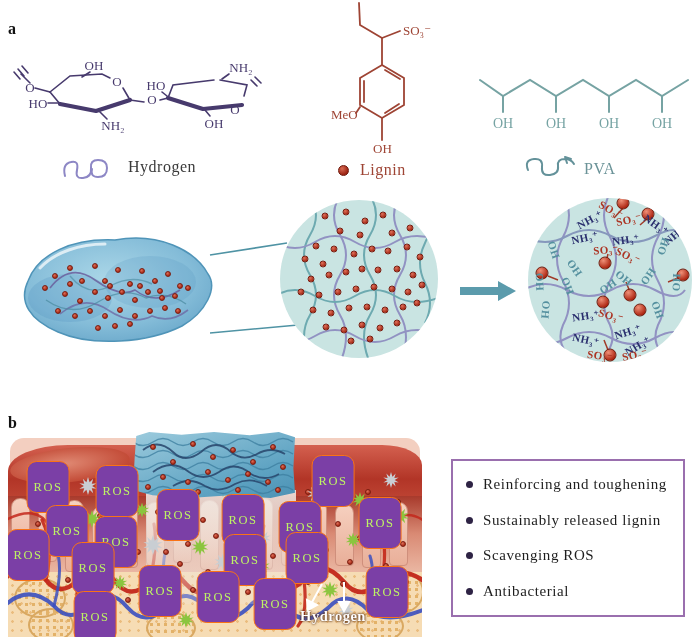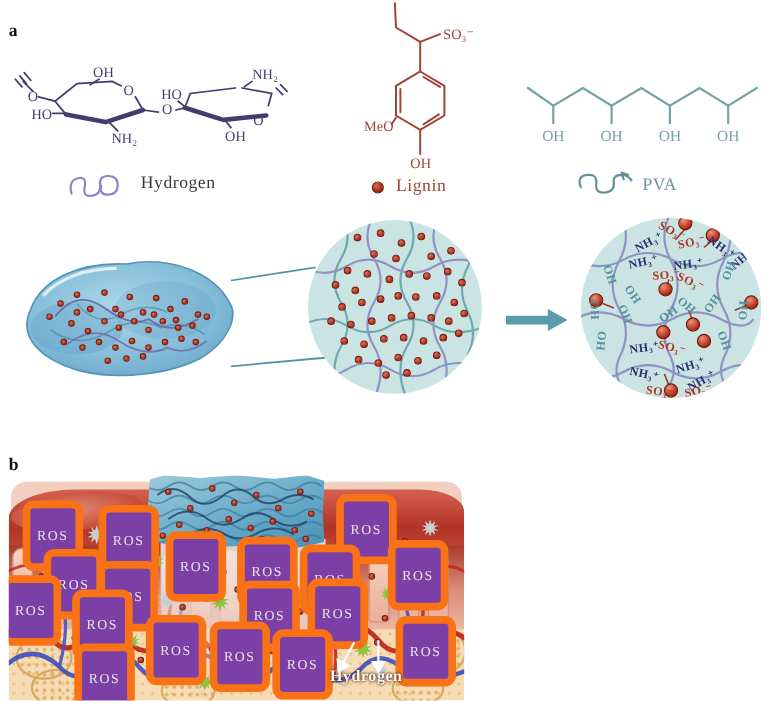--- a/index.html
+++ b/index.html
@@ -43,22 +43,22 @@
   .fat{position:absolute;border-radius:50%;background:radial-gradient(circle at 40% 38%,#fae3a2,#efc87c);
        border:2px solid #d9a861;background-image:radial-gradient(#e3b269 1.5px,transparent 1.8px);background-size:7px 7px;}
   #wound{position:absolute;left:138px;top:58px;width:150px;height:114px;border-radius:0 0 24px 24px;
          background:linear-gradient(180deg,rgba(238,230,224,.92),rgba(238,230,224,.25));}
   .burst{position:absolute;transform:translate(-50%,-50%);background:#8bc53f;
          clip-path:polygon(50% 0%,59% 29%,79% 10%,71% 37%,98% 35%,73% 50%,98% 65%,71% 63%,79% 90%,59% 71%,50% 100%,41% 71%,21% 90%,29% 63%,2% 65%,27% 50%,2% 35%,29% 37%,21% 10%,41% 29%);}
   .burst.gray{background:#c9ced3;}
   #patch{position:absolute;left:125px;top:0;width:162px;height:66px;
          background:linear-gradient(160deg,#9ccbdd,#5da2c2 70%,#4c92b4);
          clip-path:polygon(2% 6%,10% 0,30% 4%,50% 0,72% 5%,90% 0,100% 8%,99% 55%,100% 92%,85% 100%,60% 96%,35% 100%,12% 96%,0 88%,1% 40%);}
-  .ros-badge{position:absolute;transform:translate(-50%,-50%);background:#7b3fa6;color:#e5e5e5;
-             border:7px solid #f97316;border-radius:10px;padding:17px 6px;line-height:16px;
+  .ros-badge{position:absolute;transform:translate(-50%,-50%);background:#7b3fa6;color:#bef264;
+             border:1px solid #f97316;border-radius:10px;padding:17px 6px;line-height:16px;
              font-size:12.5px;letter-spacing:1.5px;white-space:nowrap;z-index:30;}
   #bacteria{position:absolute;left:325px;top:184px;transform:translate(-50%,-50%);color:#fff;
             font-weight:bold;font-size:14.5px;letter-spacing:.5px;z-index:31;
             text-shadow:0 0 3px #5a2d0d,0 0 2px #5a2d0d;}
   
   #benefits-box{position:absolute;left:451px;top:459px;width:234px;height:158px;box-sizing:border-box;
                 border:2px solid #9a6fae;background:#fff;display:flex;flex-direction:column;
                 justify-content:space-between;padding:15px 8px 15px 13px;}
   .benefit{display:flex;align-items:center;gap:10px;font-size:15px;color:#1e1e1e;letter-spacing:.6px;}
   .bdot{width:7px;height:7px;border-radius:50%;background:#2e2344;flex:0 0 auto;}
@@ -529,14 +529,32 @@
       <g stroke="#fff" stroke-width="2" fill="#fff">
         <line x1="24" y1="4" x2="13" y2="24"></line>
           <polygon points="10,30 9,20 19,25"></polygon>
         <line x1="46" y1="2" x2="46" y2="24"></line>
           <polygon points="46,31 41,22 51,22"></polygon>
       </g>
     </svg>
     <div id="bacteria">Hydrogen</div>
   </div>
 
+  <div id="benefits-box">
+    <div class="benefit">
+        <span class="bdot"></span>
+        <span>Reinforcing and toughening</span>
+      </div>
+    <div class="benefit">
+        <span class="bdot"></span>
+        <span>Sustainably released lignin</span>
+      </div>
+    <div class="benefit">
+        <span class="bdot"></span>
+        <span>Scavenging ROS</span>
+      </div>
+    <div class="benefit">
+        <span class="bdot"></span>
+        <span>Antibacterial</span>
+      </div>
+  </div>
 
 </div>
 
 </body></html>

